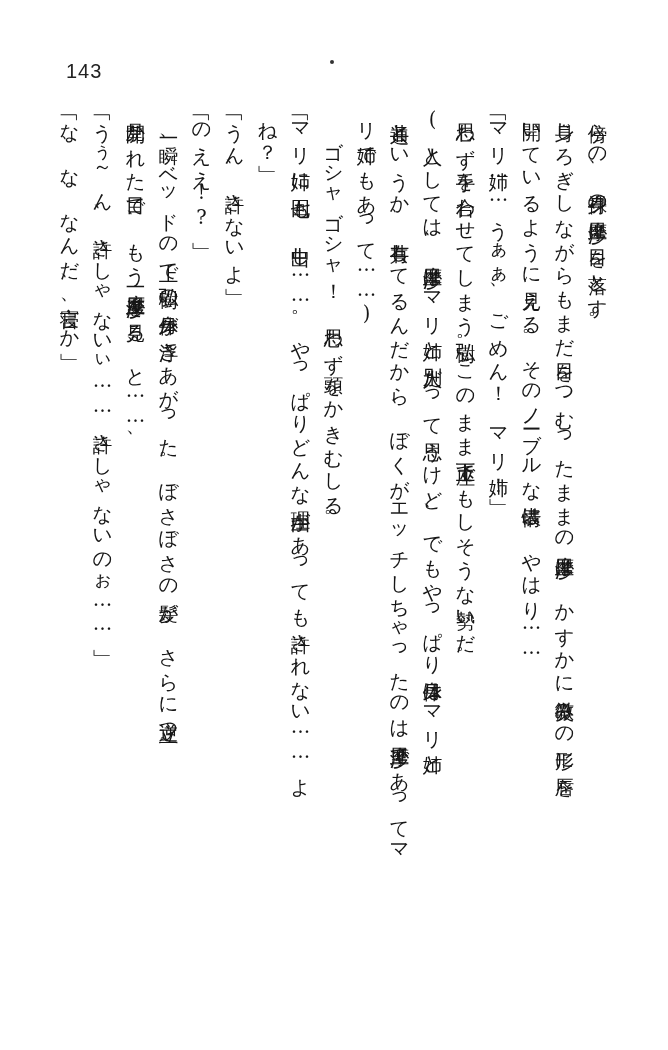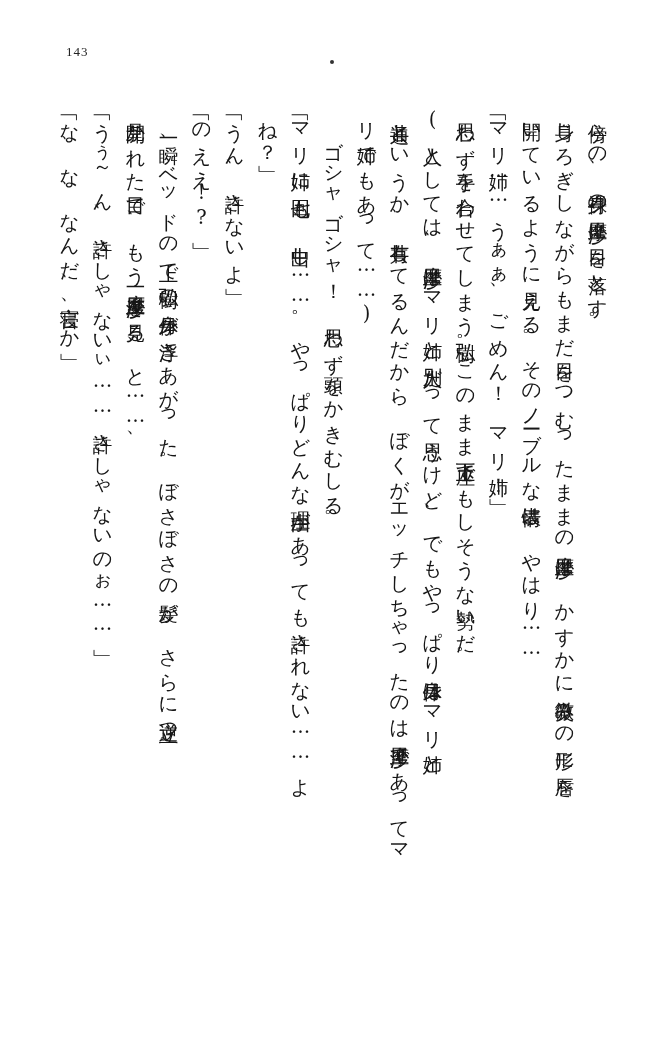--- a/index.html
+++ b/index.html
@@ -16,26 +16,26 @@
     position: relative;
   }
   .page {
     position: relative;
     width: 668px;
     height: 1050px;
     box-sizing: border-box;
   }
   .page-number {
     position: absolute;
-    top: 44px;
+    top: 60px;
     left: 66px;
-    font-size: 13px;
+    font-size: 20px;
     letter-spacing: 1px;
     color: #222;
-    font-family: Liberation Serif, serif;
+    font-family: Liberation Sans, sans-serif;
   }
   .dot-mark {
     position: absolute;
     top: 60px;
     left: 330px;
     width: 4px;
     height: 4px;
     background: #333;
     border-radius: 50%;
   }

